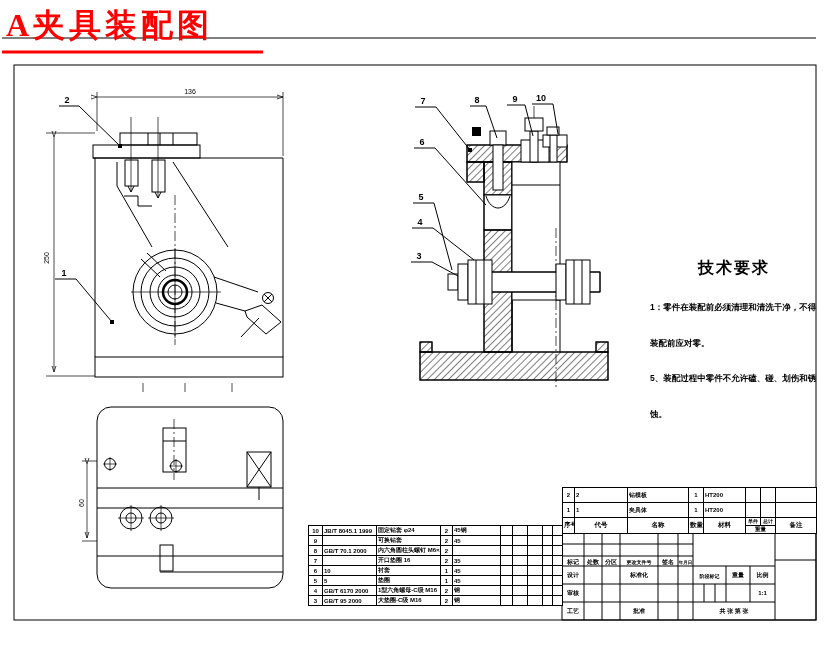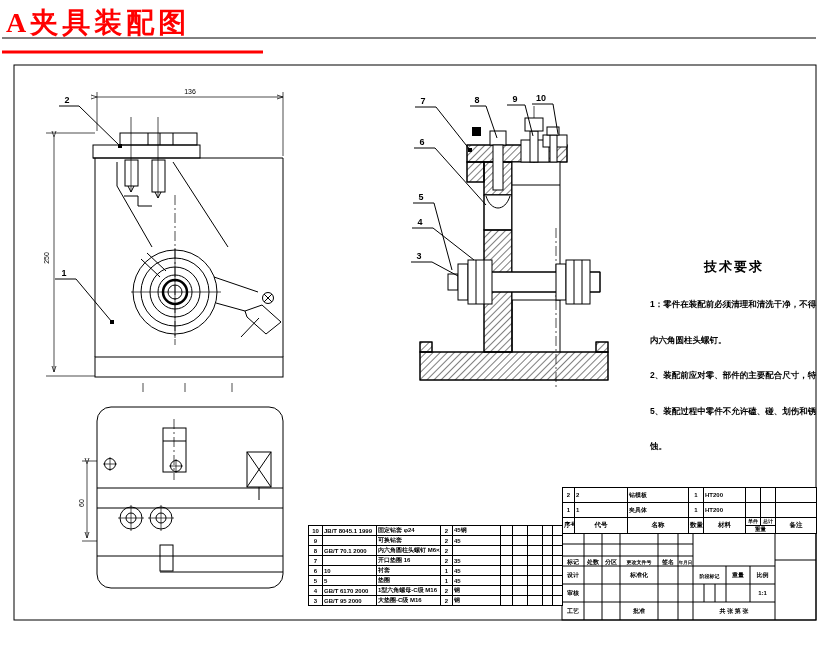--- a/index.html
+++ b/index.html
@@ -12,23 +12,23 @@
   svg .h{fill:url(#hp);}
   svg .thin{stroke-width:0.7;}
   svg .thick{stroke-width:2.5;}
   svg .cl{stroke-width:0.7;stroke-dasharray:10 3 2 3;}
   svg .red{stroke:#ff0000;stroke-width:3;}
   svg text{fill:#000;stroke:none;font-family:"Liberation Sans",sans-serif;}
   svg text.bal{font-size:9px;font-weight:bold;}
   svg text.dim{font-size:7px;}
   .ov{position:absolute;}
   .title{left:6px;top:4px;color:#ff0000;font-family:"Liberation Serif",serif;
-         font-size:28px;font-weight:bold;letter-spacing:4px;white-space:nowrap;}
+         font-size:32px;font-weight:bold;letter-spacing:4px;white-space:nowrap;}
   .tech{left:650px;top:258px;width:168px;color:#000;}
-  .tech-title{font-size:13px;font-weight:bold;text-align:center;margin-bottom:4px;letter-spacing:2px;}
+  .tech-title{font-size:16px;font-weight:bold;text-align:center;margin-bottom:4px;letter-spacing:2px;}
   .tech-line{font-size:8.5px;font-weight:bold;line-height:13.5px;white-space:nowrap;margin-top:22px;}
   table.bom{position:absolute;border-collapse:collapse;table-layout:fixed;background:#fff;}
   table.bom td{border:1px solid #000;padding:0 1px;overflow:hidden;white-space:nowrap;
                font-size:6px;font-weight:bold;color:#000;}
   #bomRight{left:562px;top:487px;width:254px;}
   #bomRight td{height:14px;}
   #bomRight tr.hd td{font-size:6.5px;text-align:center;height:15px;}
   #bomLeft{left:308px;top:525px;width:254px;}
   #bomLeft td{height:9px;}
   td.c{text-align:center;}
@@ -269,22 +269,21 @@
       <line x1="715" y1="584" x2="715" y2="602"></line>
       <line x1="775" y1="560" x2="816" y2="560"></line>
     </g>
   </svg>
 
   <div class="ov title">A夹具装配图</div>
 
   <div class="ov tech">
     <div class="tech-title">技术要求</div>
     <div class="tech-line">1：零件在装配前必须清理和清洗干净，不得</div>
-    <div class="tech-line">内六角圆柱头螺钉。</div>
-    <div class="tech-line">2、装配前应对零、部件的主要配合尺寸，特</div>
+    <div class="tech-line">装配前应对零。</div>
     <div class="tech-line">5、装配过程中零件不允许磕、碰、划伤和锈</div>
     <div class="tech-line">蚀。</div>
   </div>
 
   <table class="bom" id="bomRight">
     <colgroup>
         <col style="width:12px">
         <col style="width:53px">
         <col style="width:61px">
         <col style="width:15px">

